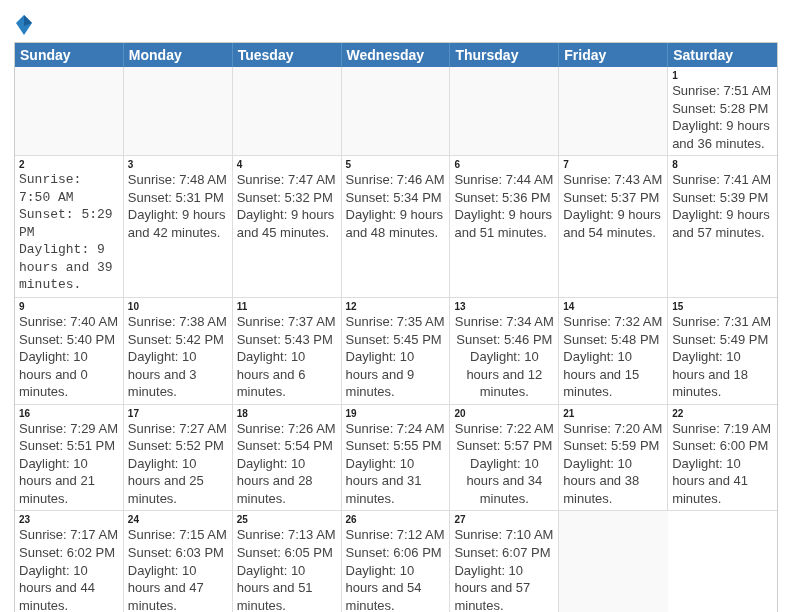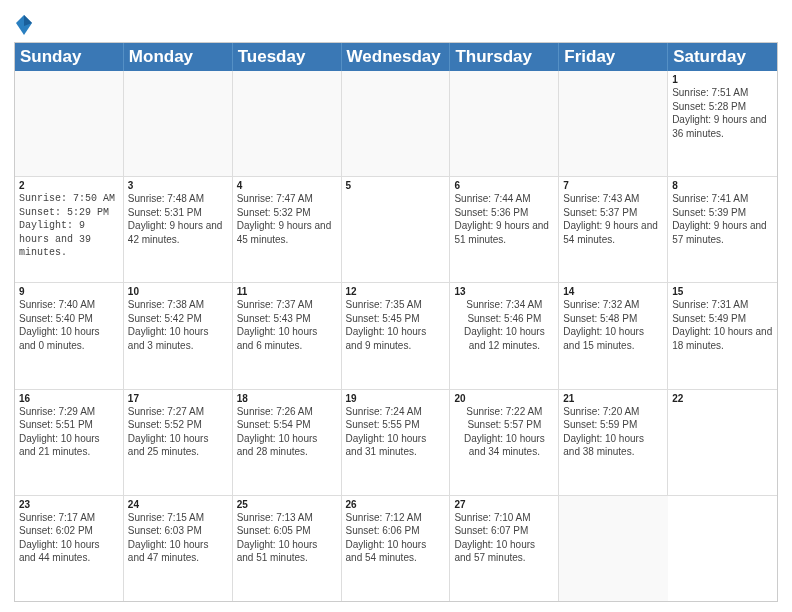--- a/index.html
+++ b/index.html
@@ -60,21 +60,21 @@
       flex-direction: column;
       border: 1px solid #ccc;
     }
     .cal-header {
       display: grid;
       grid-template-columns: repeat(7, 1fr);
       background: #3a78b5;
     }
     .cal-header-cell {
       color: #fff;
-      font-size: 17px;
+      font-size: 14px;
       font-weight: bold;
       padding: 4px 5px;
       text-align: left;
       border-right: 1px solid #5590c5;
     }
     .cal-header-cell:last-child { border-right: none; }
     .cal-body {
       flex: 1;
       display: flex;
       flex-direction: column;
@@ -98,21 +98,21 @@
     .cal-cell:last-child { border-right: none; }
     .cal-cell.empty { background: #f9f9f9; }
     .day-num {
       font-size: 10px;
       font-weight: bold;
       color: #222;
       display: block;
       margin-bottom: 1px;
     }
     .day-info {
-      font-size: 10px;
+      font-size: 13px;
       color: #444;
       line-height: 1.35;
     }
   </style>
 </head>
 <body>
 
 <div class="page">
   <div class="header">
     <div class="logo">
@@ -173,20 +173,23 @@
 Daylight: 9 hours and 42 minutes.</div>
           </div>
           <div class="cal-cell">
             <span class="day-num">4</span>
             <div class="day-info" style="white-space: pre-line;">Sunrise: 7:47 AM
 Sunset: 5:32 PM
 Daylight: 9 hours and 45 minutes.</div>
           </div>
           <div class="cal-cell">
             <span class="day-num">5</span>
+            <div class="day-info" style="white-space: pre-line;">Sunrise: 7:46 AM
+Sunset: 5:34 PM
+Daylight: 9 hours and 48 minutes.</div>
           </div>
           <div class="cal-cell">
             <span class="day-num">6</span>
             <div class="day-info" style="white-space: pre-line;">Sunrise: 7:44 AM
 Sunset: 5:36 PM
 Daylight: 9 hours and 51 minutes.</div>
           </div>
           <div class="cal-cell">
             <span class="day-num">7</span>
             <div class="day-info" style="white-space: pre-line;">Sunrise: 7:43 AM
@@ -276,20 +279,23 @@
 Daylight: 10 hours and 34 minutes.</div>
           </div>
           <div class="cal-cell">
             <span class="day-num">21</span>
             <div class="day-info" style="white-space: pre-line;">Sunrise: 7:20 AM
 Sunset: 5:59 PM
 Daylight: 10 hours and 38 minutes.</div>
           </div>
           <div class="cal-cell">
             <span class="day-num">22</span>
+            <div class="day-info" style="white-space: pre-line;">Sunrise: 7:19 AM
+Sunset: 6:00 PM
+Daylight: 10 hours and 41 minutes.</div>
           </div>
         </div>
         <div class="cal-row">
           <div class="cal-cell">
             <span class="day-num">23</span>
             <div class="day-info" style="white-space: pre-line;">Sunrise: 7:17 AM
 Sunset: 6:02 PM
 Daylight: 10 hours and 44 minutes.</div>
           </div>
           <div class="cal-cell">

